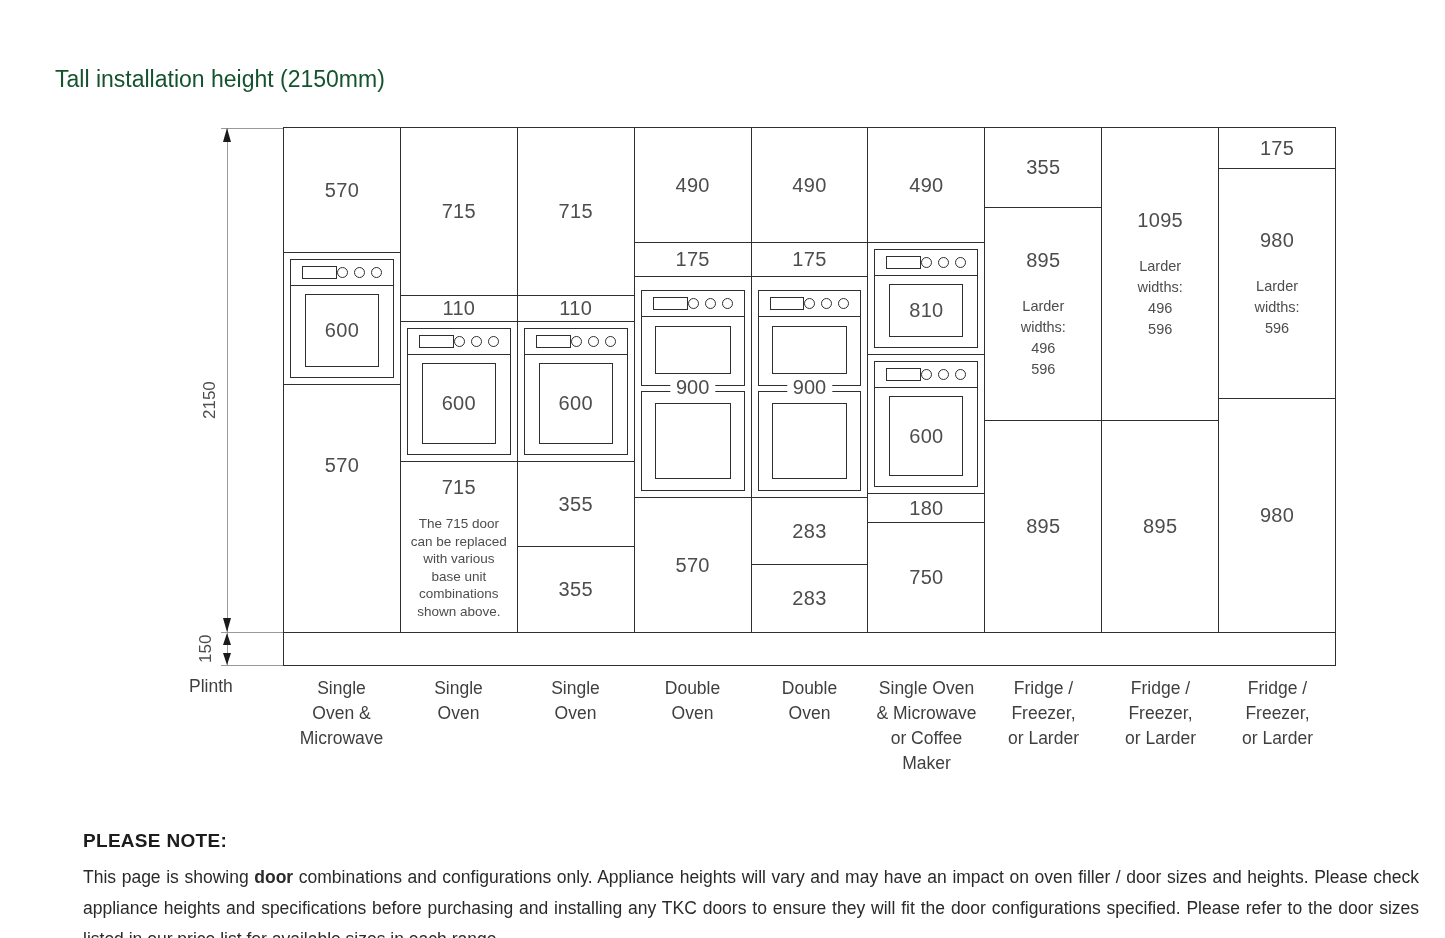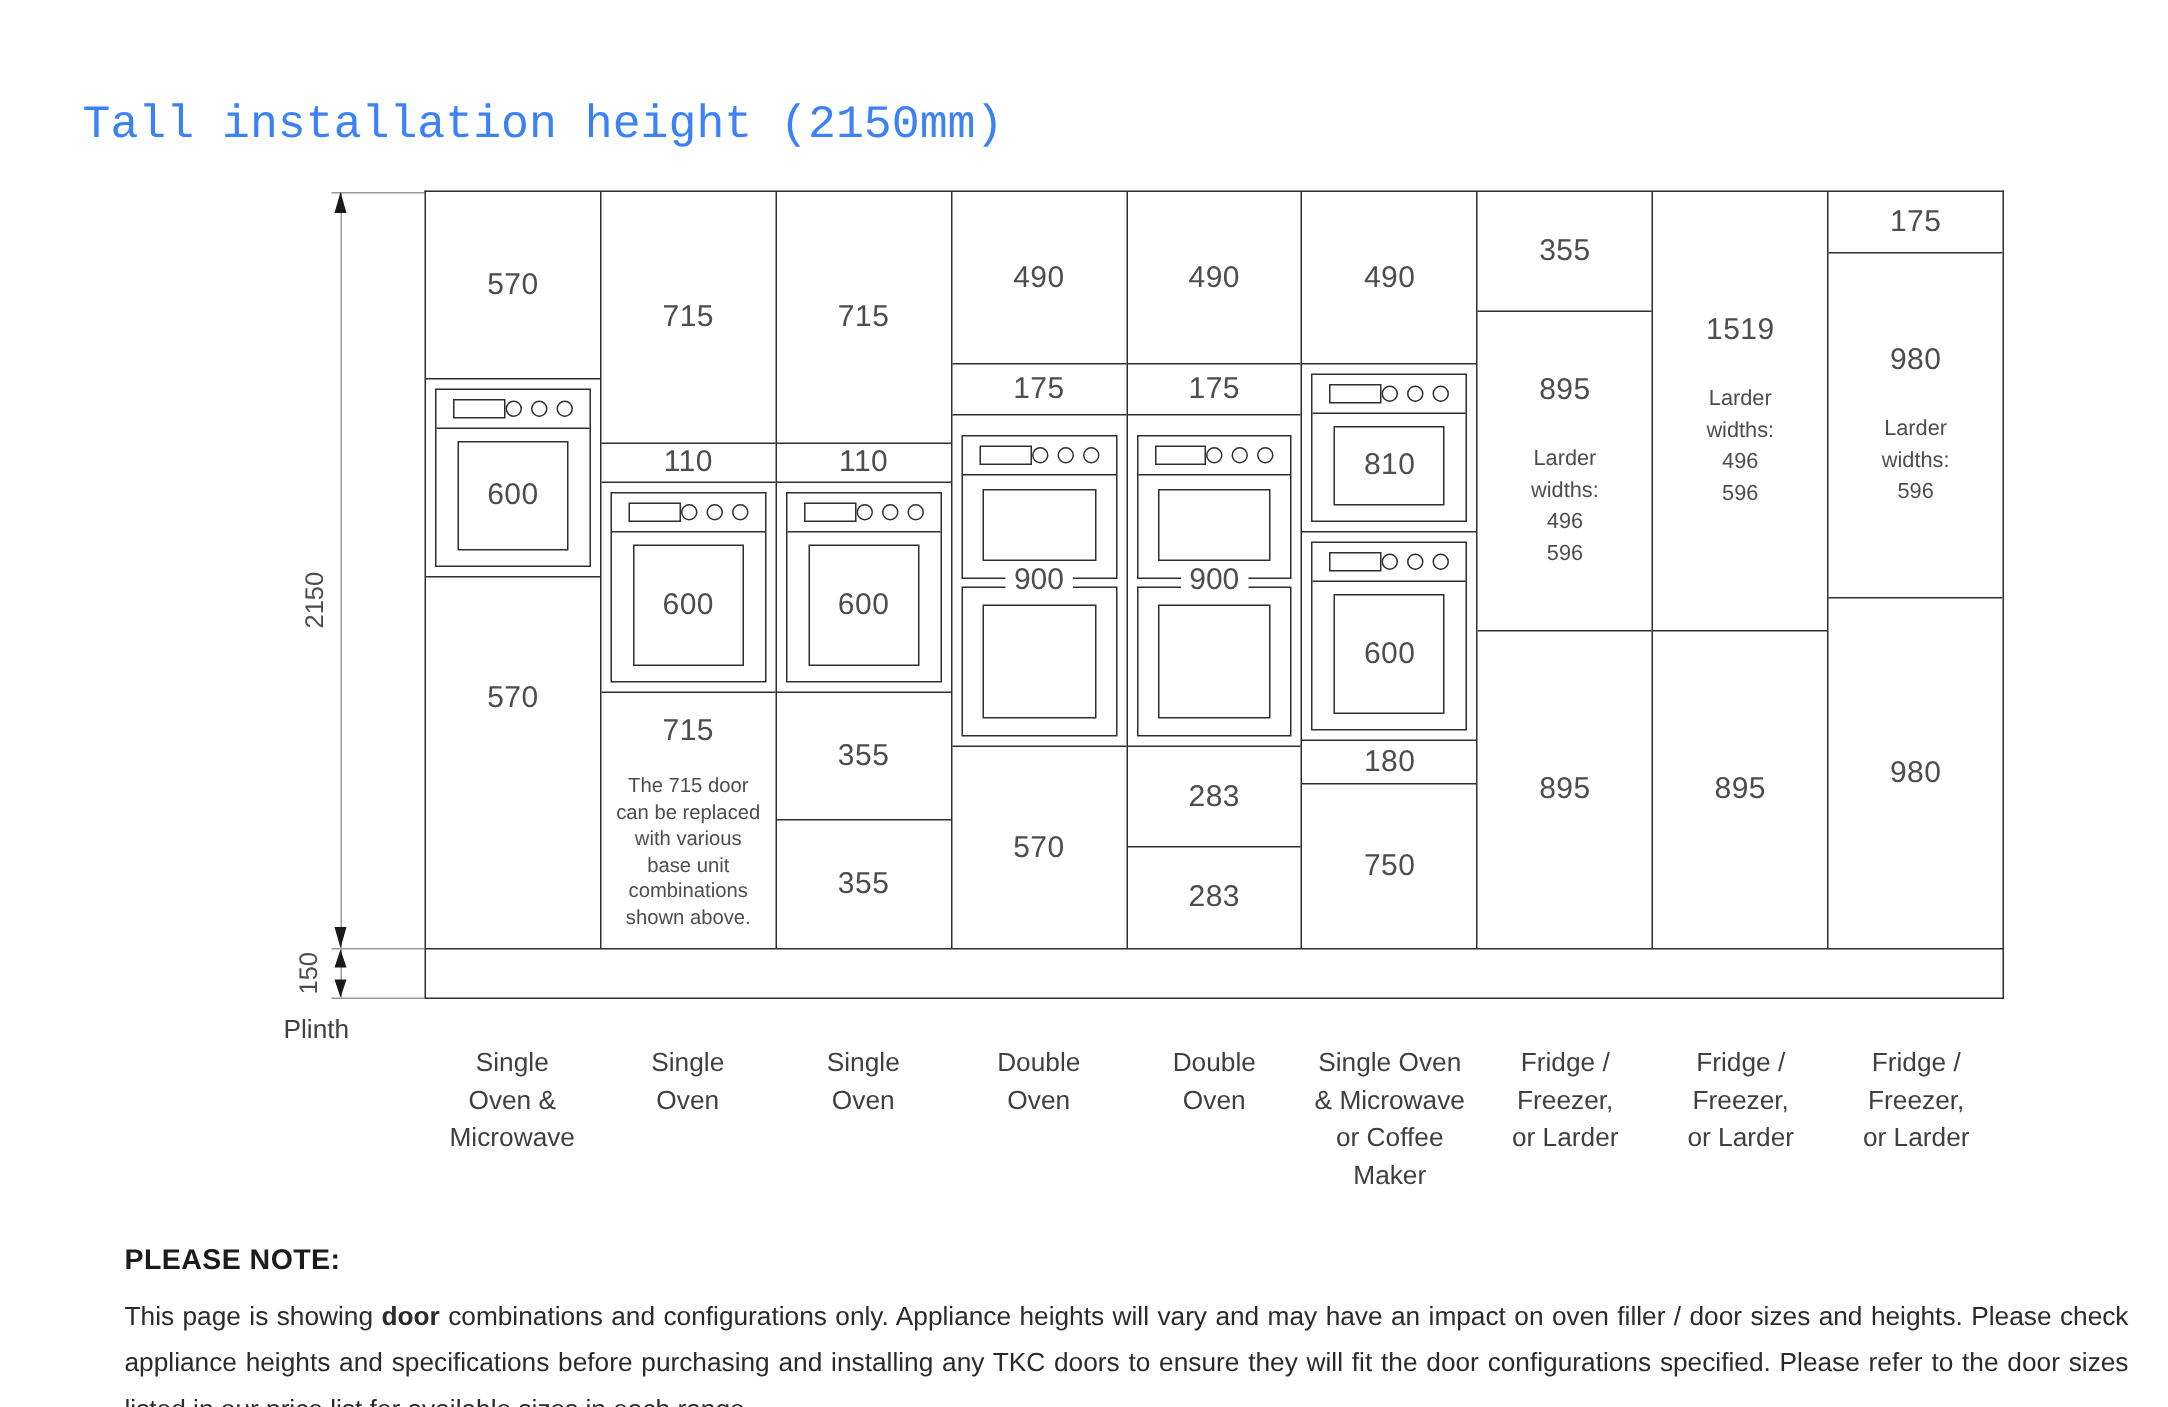--- a/index.html
+++ b/index.html
@@ -2,21 +2,21 @@
 <html><head>
 <meta charset="utf-8">
 <style>
   html,body{margin:0;padding:0;background:#fff;}
   .page{position:relative;width:1445px;height:938px;background:#fff;overflow:hidden;
         font-family:"Liberation Sans","DejaVu Sans",sans-serif;color:#2a2a2a;}
 
   
   .title{position:absolute;left:55px;top:26px;font-size:30px;font-weight:700;
          letter-spacing:.4px;color:#1c1c1c;white-space:nowrap;}
-  .subtitle{position:absolute;left:55px;top:66px;font-size:31px;font-weight:400;color:#3b82f6;font-family:Liberation Mono, monospace;}
+  .subtitle{position:absolute;left:55px;top:66px;font-size:23px;font-weight:400;color:#14532d;}
 
   
   .diagram{position:absolute;left:283px;top:127px;width:1053px;}
   #columns{display:flex;height:505px;box-sizing:border-box;
            border:1px solid #2f2f2f;border-bottom:none;}
   .col{flex:1 1 0;display:flex;flex-direction:column;border-right:1px solid #2f2f2f;min-width:0;}
   .col:last-child{border-right:none;}
   .cell{box-sizing:border-box;border-bottom:1px solid #2f2f2f;display:flex;
         flex-direction:column;align-items:center;justify-content:center;position:relative;}
   .cell:last-child{border-bottom:none;}
@@ -61,21 +61,21 @@
   .arrow-up-2150{top:128px;border-bottom:14px solid #1a1a1a;}
   .arrow-dn-2150{top:618px;border-top:14px solid #1a1a1a;}
   .arrow-up-150{top:633px;border-bottom:12px solid #1a1a1a;}
   .arrow-dn-150{top:653px;border-top:12px solid #1a1a1a;}
   .dim-label{position:absolute;display:flex;align-items:center;justify-content:center;
              writing-mode:vertical-rl;transform:rotate(180deg);font-size:17px;color:#4d4d4d;}
   .dim-2150{left:197px;top:355px;width:26px;height:90px;}
   .dim-150{left:193px;top:629px;width:26px;height:40px;}
 
   
-  #col-labels{position:absolute;left:283px;top:696px;width:1053px;display:flex;}
+  #col-labels{position:absolute;left:283px;top:676px;width:1053px;display:flex;}
   .col-label{flex:1 1 0;text-align:center;font-size:17.5px;line-height:25px;
              color:#3f3f3f;white-space:pre-line;}
   .plinth-label{position:absolute;left:189px;top:676px;width:80px;
                 font-size:17.5px;color:#3f3f3f;}
 
   
   .note{position:absolute;left:55px;top:830px;width:1336px;margin-left:28px;}
   .note-heading{font-size:19px;font-weight:700;color:#1c1c1c;letter-spacing:.3px;}
   .note-body{margin:10px 0 0;font-size:17.5px;line-height:31px;color:#2a2a2a;
              text-align:justify;}
@@ -294,21 +294,21 @@
 widths:
 496
 596</div>
           </div>
           <div class="cell door" style="height: 211px;">
             <span class="cell-value">895</span>
           </div>
         </div>
         <div class="col">
           <div class="cell larder" style="height: 293px;">
-            <span class="cell-value">1519</span>
+            <span class="cell-value">1095</span>
             <div class="larder-text">Larder
 widths:
 496
 596</div>
           </div>
           <div class="cell door" style="height: 211px;">
             <span class="cell-value">895</span>
           </div>
         </div>
         <div class="col">

